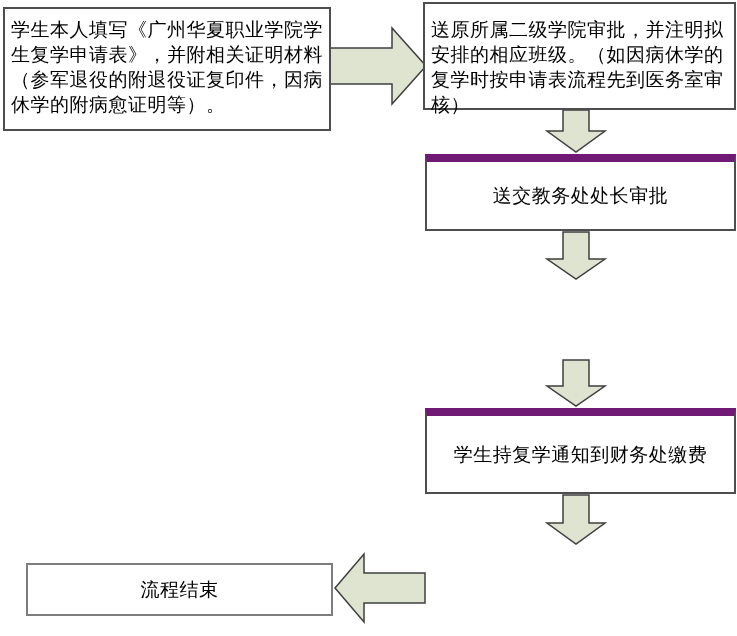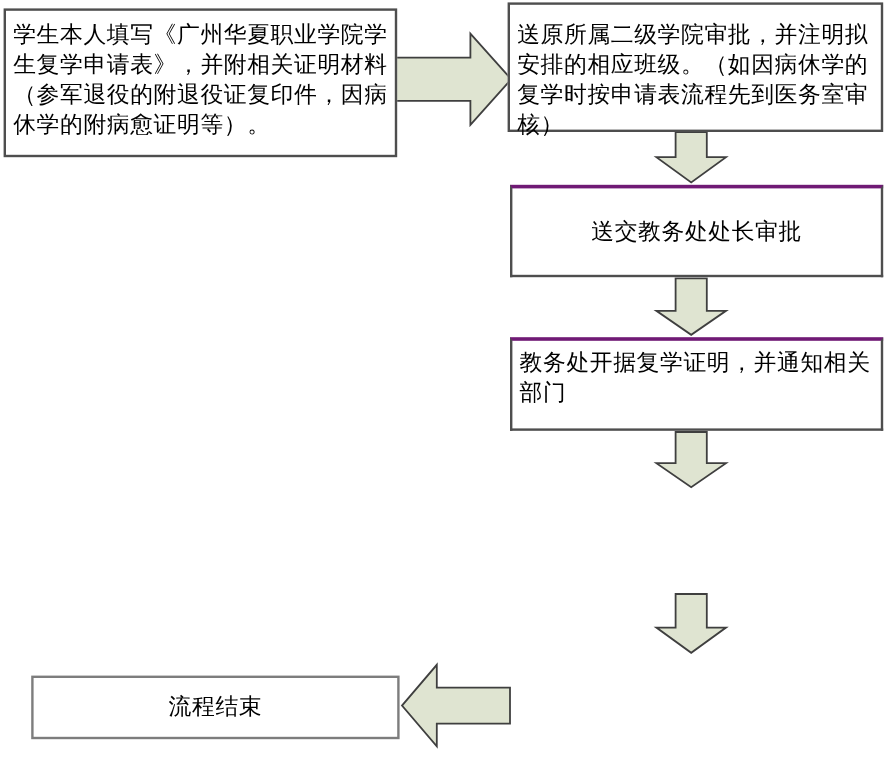--- a/index.html
+++ b/index.html
@@ -33,21 +33,21 @@
     border: 2px solid #4e4e4e;
     font-size: 19px;
     line-height: 25px;
     color: #000000;
   }
   .box .txt {
     white-space: pre-wrap;
     letter-spacing: 0.5px;
   }
   .gray-top {
-    border-top: 3px solid #701a75;
+    border-top: 8px solid #701a75;
   }
   .pad {
     padding: 6px 5px 0 6px;
   }
   .center {
     display: flex;
     align-items: center;
     justify-content: center;
     text-align: center;
   }
@@ -84,24 +84,23 @@
     <div class="txt">送原所属二级学院审批，并注明拟
 安排的相应班级。（如因病休学的
 复学时按申请表流程先到医务室审
 核）</div>
   </div>
 
   <div class="box center gray-top" id="box-dean">
     <div class="txt">送交教务处处长审批</div>
   </div>
 
-  <div class="box pad gray-top" id="box-cert">
-    <div class="txt">教务处开据复学证明，并通知相关
-部门</div>
+
+  <div class="box center gray-top" id="box-pay">
+    <div class="txt">学生持复学通知到财务处缴费</div>
   </div>
-
 
 
   <div class="box center" id="box-end">
     <div class="txt">流程结束</div>
   </div>
 
 </div>
 
 </body></html>

